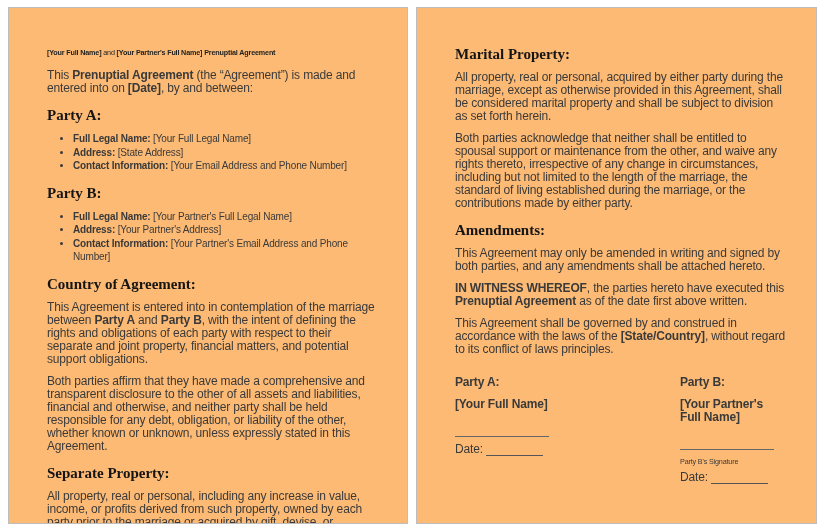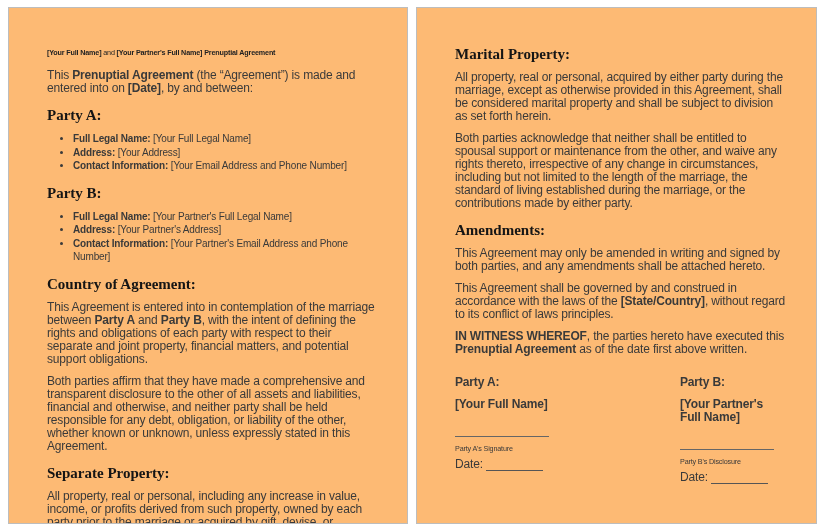--- a/index.html
+++ b/index.html
@@ -64,21 +64,21 @@
 <div class="canvas">
 
   <section class="page page-1">
     <p class="doc-title"><span style="font-weight: 700;">[Your Full Name]</span><span> and </span><span style="font-weight: 700;">[Your Partner's Full Name] Prenuptial Agreement</span></p>
 
     <p class="body"><span>This </span><span style="font-weight: 700;">Prenuptial Agreement</span><span> (the “Agreement”) is made and entered into on </span><span style="font-weight: 700;">[Date]</span><span>, by and between:</span></p>
 
     <h2 class="heading">Party A:</h2>
     <ul class="list">
       <li><span style="font-weight: 700;">Full Legal Name:</span><span> [Your Full Legal Name]</span></li>
-      <li><span style="font-weight: 700;">Address:</span><span> [Your Address]</span></li>
+      <li><span style="font-weight: 700;">Address:</span><span> [State Address]</span></li>
       <li><span style="font-weight: 700;">Contact Information:</span><span> [Your Email Address and Phone Number]</span></li>
     </ul>
 
     <h2 class="heading">Party B:</h2>
     <ul class="list">
       <li><span style="font-weight: 700;">Full Legal Name:</span><span> [Your Partner's Full Legal Name]</span></li>
       <li><span style="font-weight: 700;">Address:</span><span> [Your Partner's Address]</span></li>
       <li><span style="font-weight: 700;">Contact Information:</span><span> [Your Partner's Email Address and Phone Number]</span></li>
     </ul>
 
@@ -93,40 +93,39 @@
 
   <section class="page page-2">
     <h2 class="heading">Marital Property:</h2>
     <p class="body">All property, real or personal, acquired by either party during the marriage, except as otherwise provided in this Agreement, shall be considered marital property and shall be subject to division as set forth herein.</p>
 
     <p class="body">Both parties acknowledge that neither shall be entitled to spousal support or maintenance from the other, and waive any rights thereto, irrespective of any change in circumstances, including but not limited to the length of the marriage, the standard of living established during the marriage, or the contributions made by either party.</p>
 
     <h2 class="heading">Amendments:</h2>
     <p class="body">This Agreement may only be amended in writing and signed by both parties, and any amendments shall be attached hereto.</p>
 
+    <p class="body"><span style="font-weight: 700;">IN WITNESS WHEREOF</span><span>, the parties hereto have executed this </span><span style="font-weight: 700;">Prenuptial Agreement</span><span> as of the date first above written.</span></p>
+
     <p class="body"><span>This Agreement shall be governed by and construed in accordance with the laws of the </span><span style="font-weight: 700;">[State/Country]</span><span>, without regard to its conflict of laws principles.</span></p>
-
-    <p class="body"><span style="font-weight: 700;">IN WITNESS WHEREOF</span><span>, the parties hereto have executed this </span><span style="font-weight: 700;">Prenuptial Agreement</span><span> as of the date first above written.</span></p>
 
     <div class="sig-row">
       <div class="sig-col">
         <p class="body b sig-label">Party A:</p>
         <p class="body b sig-name">[Your Full Name]</p>
         <div class="sig-line"></div>
-        <p class="sig-caption">Party A's Signature</p>
         <div class="date-row">
           <span>Date:</span>
           <span class="date-line"></span>
         </div>
       </div>
       <div class="sig-col right">
         <p class="body b sig-label">Party B:</p>
         <p class="body b sig-name">[Your Partner's Full Name]</p>
         <div class="sig-line"></div>
-        <p class="sig-caption">Party B's Disclosure</p>
+        <p class="sig-caption">Party B's Signature</p>
         <div class="date-row">
           <span>Date:</span>
           <span class="date-line"></span>
         </div>
       </div>
     </div>
   </section>
 
 </div>
 

